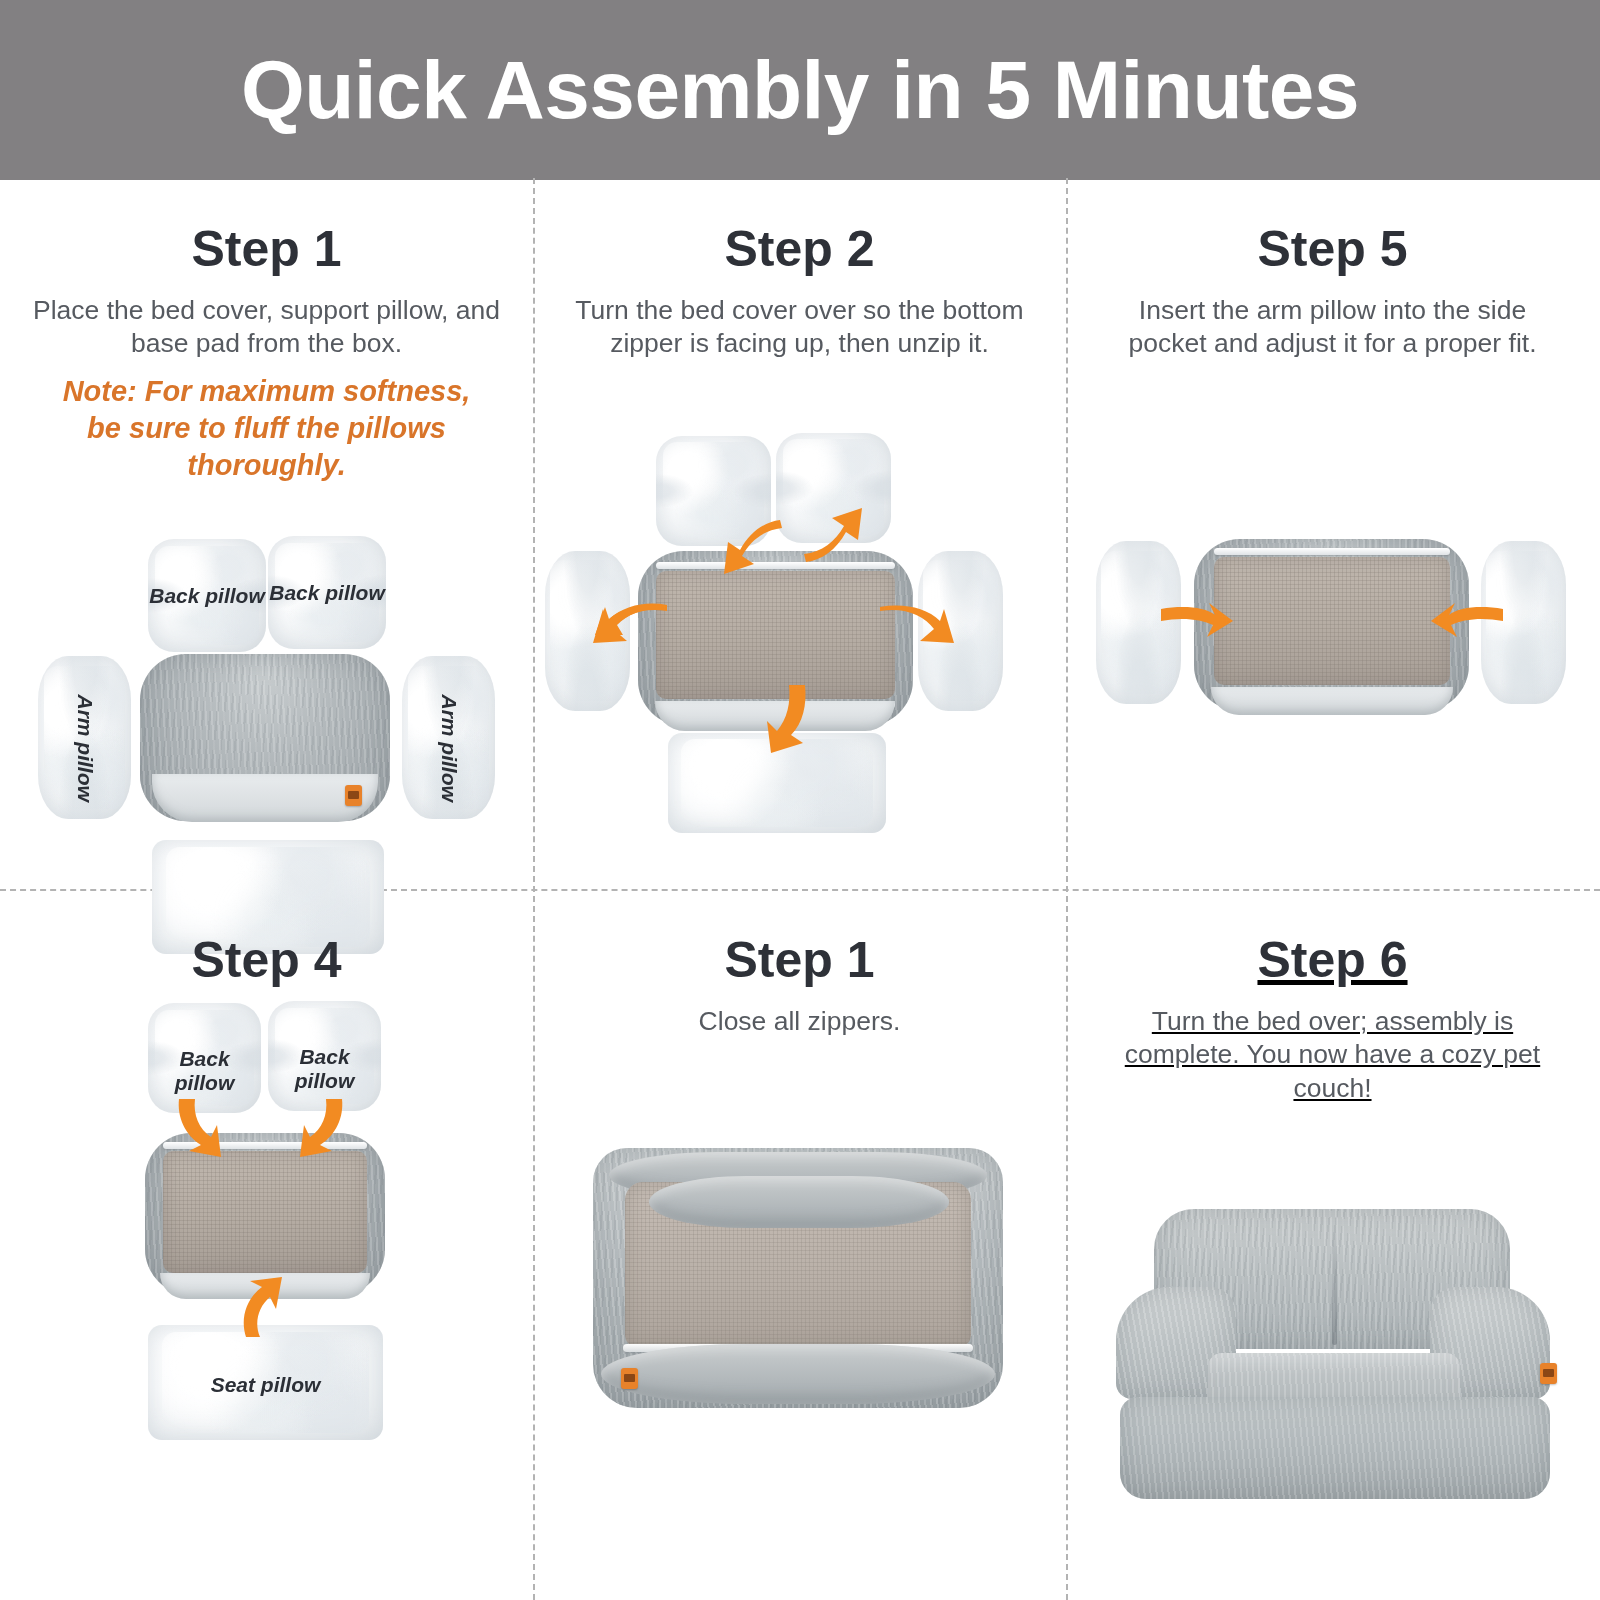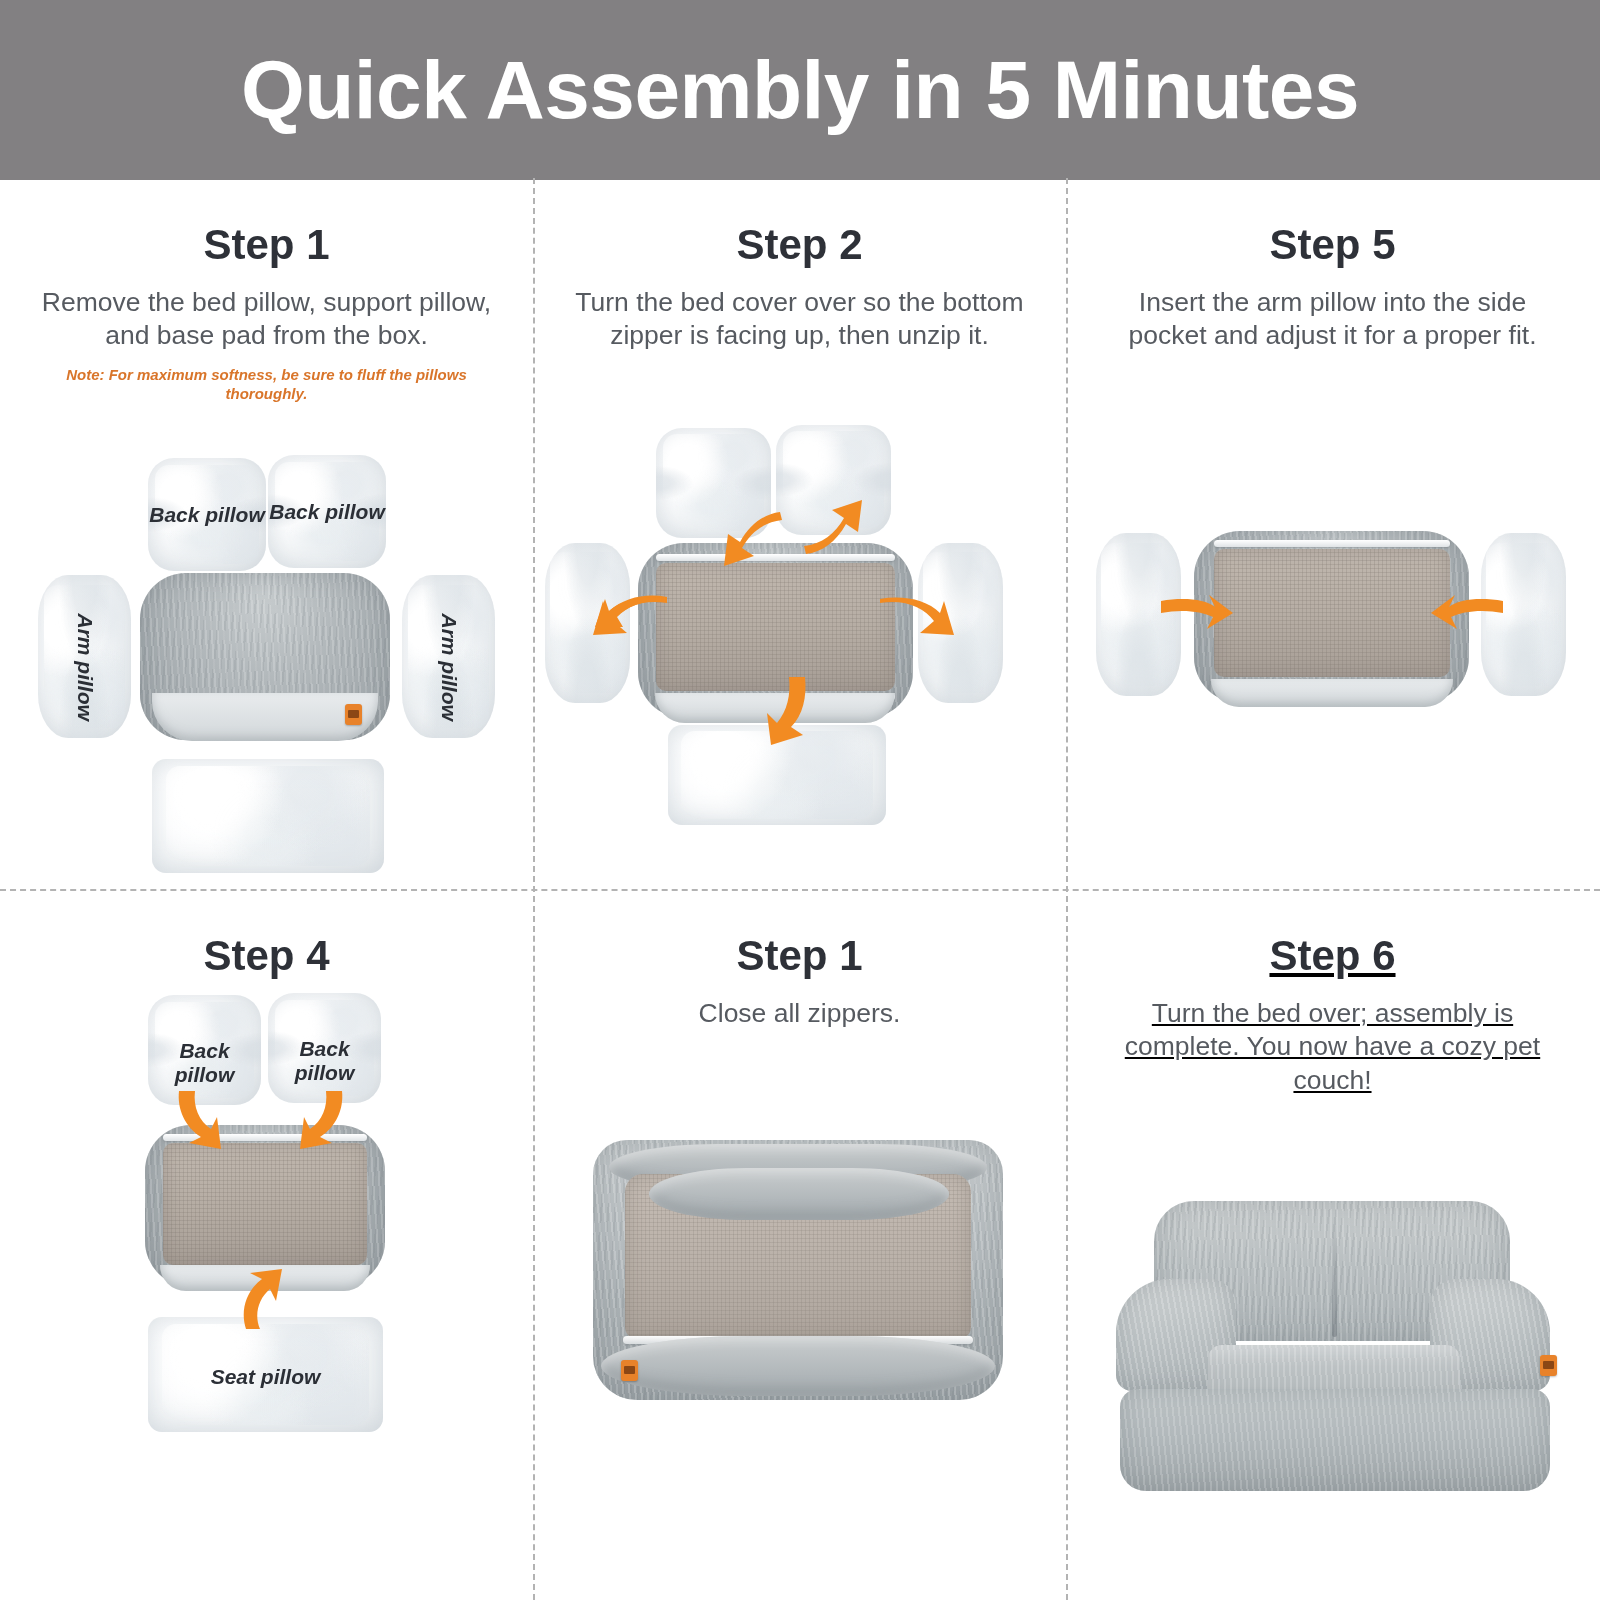--- a/index.html
+++ b/index.html
@@ -76,38 +76,38 @@
     position: absolute;
     left: 0; top: 711px;
     width: 1600px;
     height: 0;
     border-top: 2px dashed #b3b3b3;
   }
 
   
   .step-title {
     margin-top: 46px;
-    font-size: 42px;
+    font-size: 50px;
     font-weight: bold;
     color: #2e3138;
     line-height: 1;
   }
   .step-desc {
     margin-top: 20px;
     width: 470px;
     text-align: center;
     font-size: 26.5px;
     line-height: 1.26;
     color: #565a60;
   }
   .step-note {
     margin-top: 12px;
     width: 440px;
     text-align: center;
-    font-size: 15px;
+    font-size: 29px;
     line-height: 1.28;
     color: #d9752a;
     font-style: italic;
     font-weight: bold;
   }
 
   
   .art {
     position: relative;
     width: 533px;
@@ -344,21 +344,21 @@
   </div>
 
   <div class="grid">
 
     <div class="vdiv v1"></div>
     <div class="vdiv v2"></div>
     <div class="hdiv"></div>
 
     <div class="cell c0">
       <div class="step-title">Step 1</div>
-      <div class="step-desc">Remove the bed pillow, support pillow, and base pad from the box.</div>
+      <div class="step-desc">Place the bed cover, support pillow, and base pad from the box.</div>
       <div class="step-note">Note: For maximum softness, be sure to fluff the pillows thoroughly.</div>
 
       <div class="art">
 
         <div class="pillow back-pillow" style="left:148px; top:55px; width:118px; height:113px;"></div>
         <div class="pill-label" style="top:100px; left:148px; width:118px;">Back pillow</div>
 
         <div class="pillow back-pillow" style="left:268px; top:52px; width:118px; height:113px;"></div>
         <div class="pill-label" style="top:97px; left:268px; width:118px;">Back pillow</div>
 

